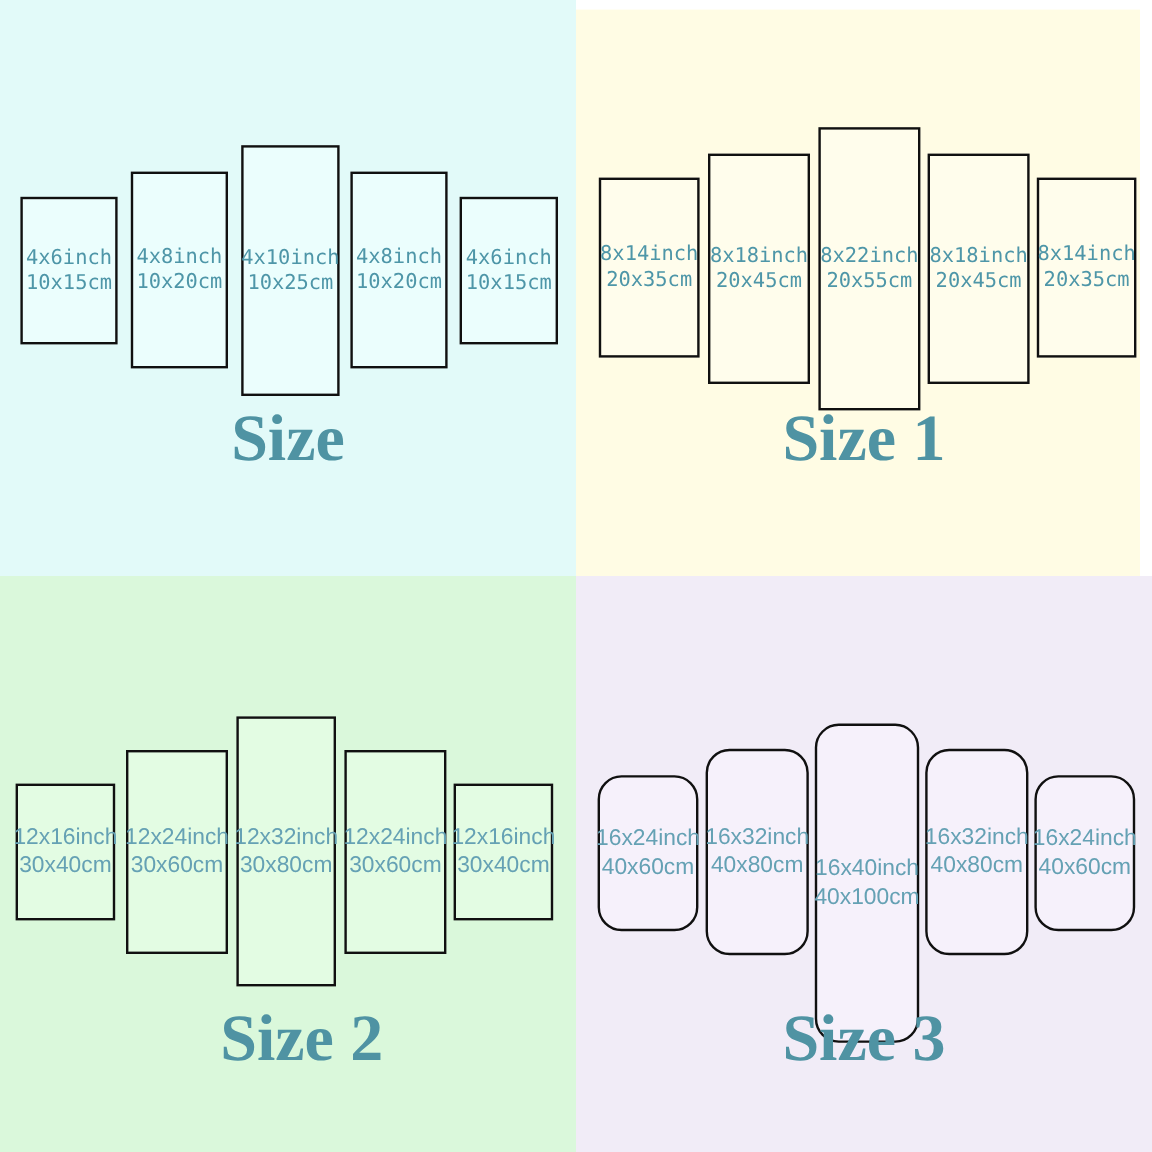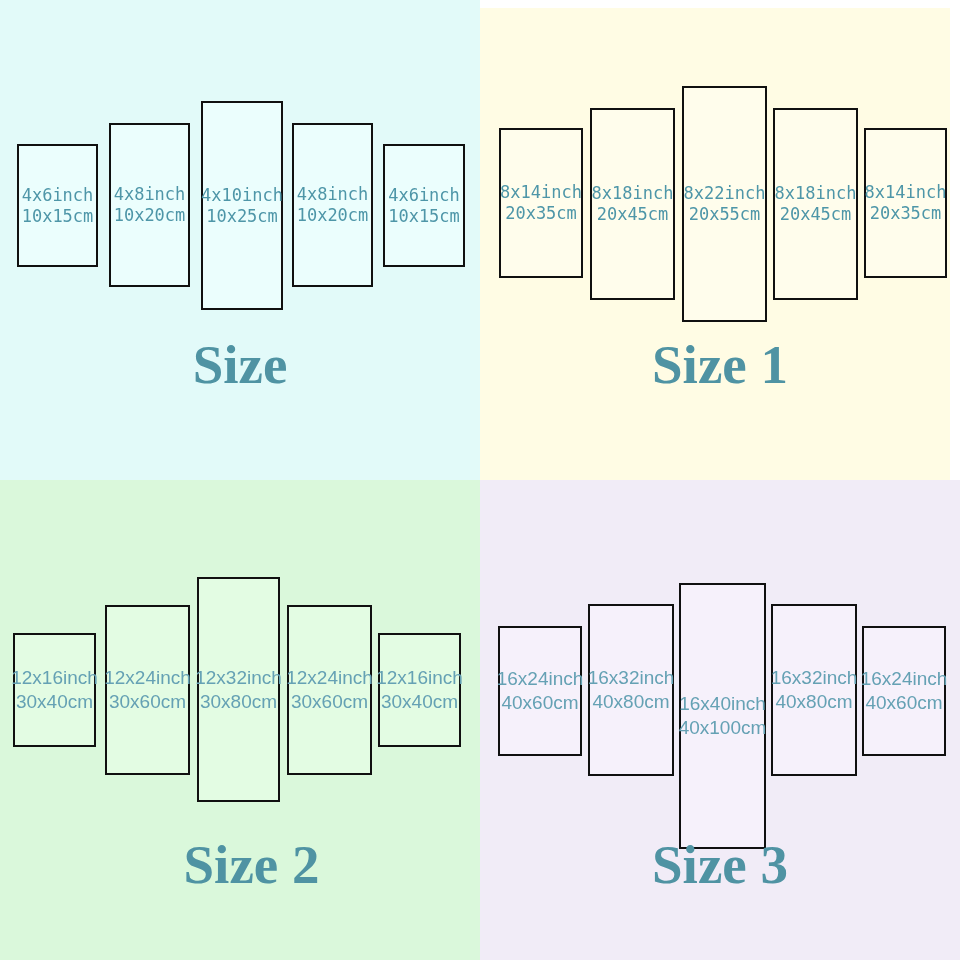--- a/index.html
+++ b/index.html
@@ -12,33 +12,33 @@
   .q1{left:480px;top:0;background:#fffce4;}
   .q2{left:0;top:480px;background:#daf8db;padding-left:23px;}
   .q3{left:480px;top:480px;background:#f1ecf7;}
   
   .q1::before{content:"";position:absolute;left:0;top:0;width:480px;height:8px;background:#ffffff;}
   .q1::after{content:"";position:absolute;right:0;top:0;width:10px;height:480px;background:#ffffff;}
 
   .panel{
     position:absolute;box-sizing:border-box;border:2px solid #101010;
     display:flex;flex-direction:column;align-items:center;justify-content:center;
-    text-align:center;z-index:2;
+    text-align:center;z-index:2;margin-top:20px;
   }
   .panel span{white-space:nowrap;display:block;}
   .q0 .panel,.q1 .panel{
     font-family:"DejaVu Sans Mono",monospace;font-size:17px;line-height:21px;
     color:#4e96a8;background:#ebfefd;
   }
   .q1 .panel{background:#fffdec;text-align:center;}
   .q2 .panel,.q3 .panel{
     font-family:"Liberation Sans","DejaVu Sans",sans-serif;font-size:19px;line-height:24px;
     color:#65a1b4;background:#e3fce3;
   }
-  .q3 .panel{background:#f6f1fb;}
+  .q3 .panel{background:#f6f1fb;border-radius:20px;}
 
   .title{
     position:absolute;left:0;width:100%;text-align:center;
     font-family:"Liberation Serif","DejaVu Serif",serif;font-weight:bold;
     font-size:55px;color:#4f93a3;z-index:3;
   }
   .q0 .title,.q1 .title{top:333px;}
   .q2 .title,.q3 .title{top:353px;}
 
   

